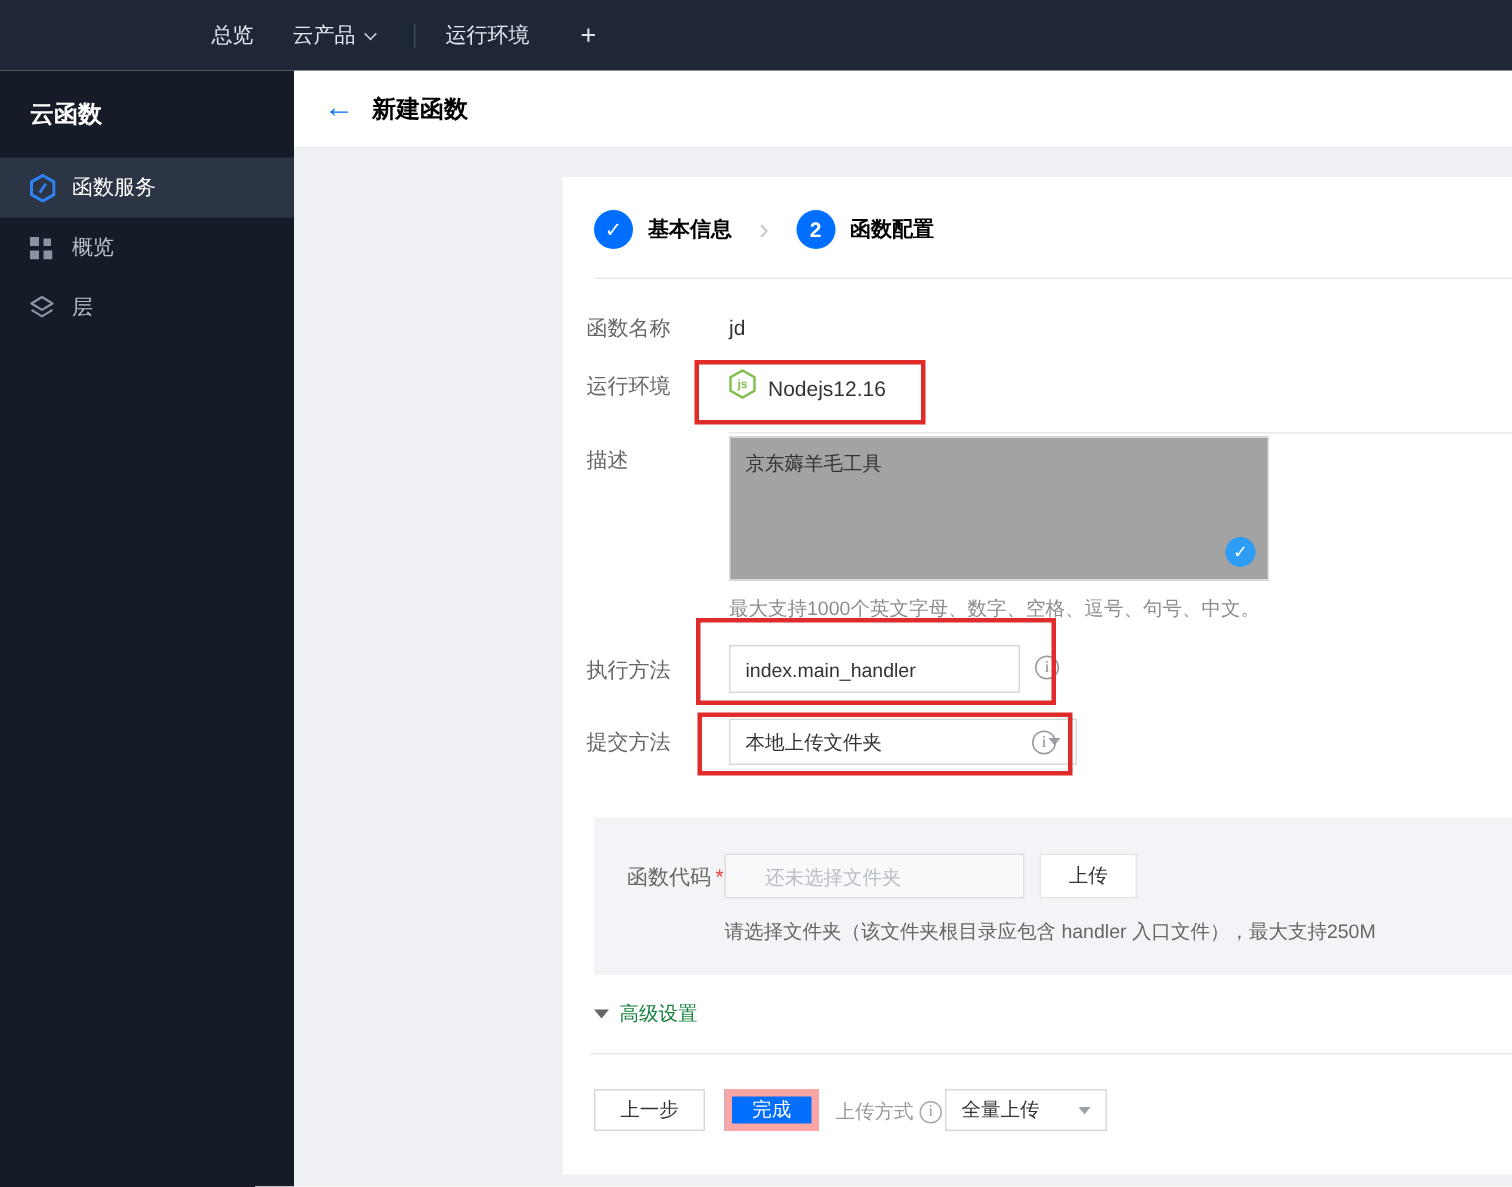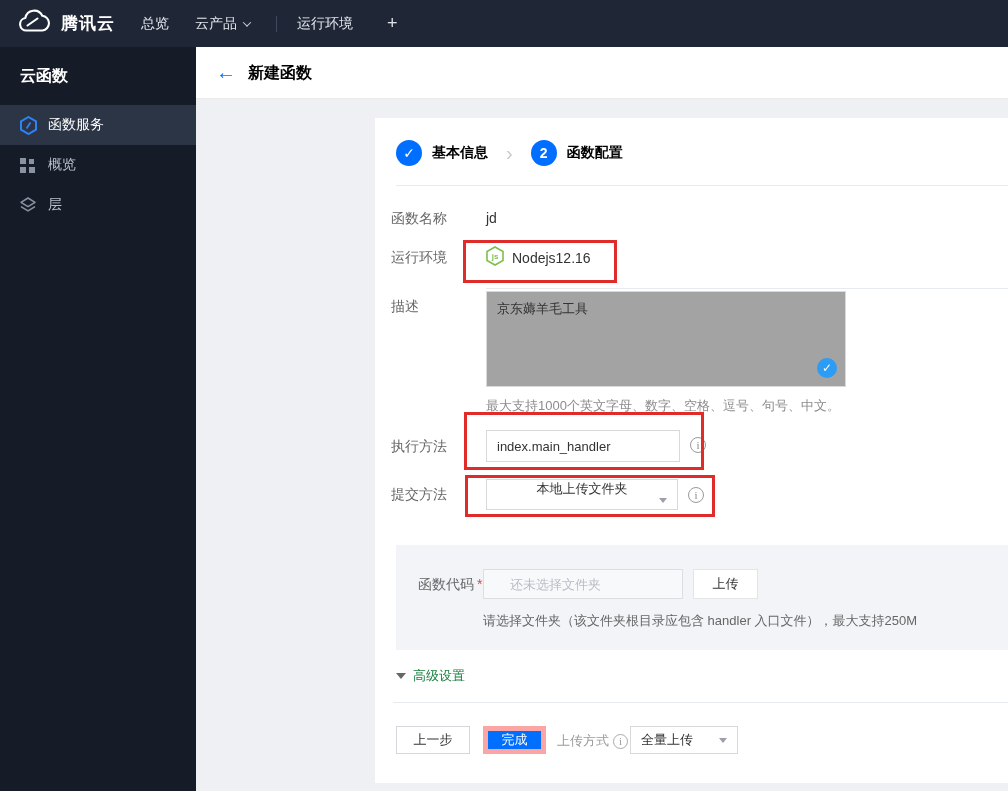--- a/index.html
+++ b/index.html
@@ -58,21 +58,21 @@
   .desc-check { position:absolute; right:8px; bottom:8px; width:20px; height:20px; border-radius:50%; background:#2d9cf5; color:#fff; font-size:12px; font-weight:bold; display:flex; align-items:center; justify-content:center; }
   .helper { position:absolute; font-size:13px; color:#8c8c8c; }
   .helper1 { left:111px; top:279px; }
 
   .text-input { position:absolute; left:111px; top:312px; width:194px; height:32px; border:1px solid #d9d9d9; padding:0 10px; font-size:13px; color:#333; font-family:"Liberation Sans","DejaVu Sans",sans-serif; background:#fff; }
   .info-icon { position:absolute; width:16px; height:16px; border:1px solid #999; border-radius:50%; color:#8a8a8a; font-size:11px; display:flex; align-items:center; justify-content:center; font-family:"Liberation Serif", serif; }
   .info1 { left:315px; top:319px; }
   .info2 { left:313px; top:369px; }
 
   .select-box { position:absolute; border:1px solid #d9d9d9; background:#fff; display:flex; align-items:center; padding:0 10px; font-size:13px; color:#333; cursor:pointer; }
-  .sel-submit { left:111px; top:361px; width:192px; height:31px;flex-direction:column; }
+  .sel-submit { left:111px; top:361px; width:232px; height:31px; }
   .caret { width:0; height:0; border-left:4px solid transparent; border-right:4px solid transparent; border-top:5px solid #9aa0a6; margin-left:auto; }
 
   .red-box { position:absolute; border:3px solid #e02b2b; z-index:5; pointer-events:none; }
   .rb-runtime { left:88px; top:122px; width:154px; height:43px; }
   .rb-handler { left:89px; top:294px; width:240px; height:58px; }
   .rb-submit  { left:90px; top:357px; width:250px; height:42px; }
 
   .code-panel { position:absolute; left:21px; top:427px; right:0; height:105px; background:#f3f4f7; }
   .code-label { position:absolute; left:22px; top:31px; font-size:14px; color:#666; }
   .required { color:#e54545; margin-left:3px; }
@@ -90,29 +90,20 @@
   .btn-prev { left:21px; width:74px; background:#fff; border:1px solid #d5d8dc; color:#333; }
   .btn-finish { left:108px; width:63px; background:#006eff; color:#fff; border:5px solid #fca5a5; }
   .upload-mode { position:absolute; left:182px; top:6px; font-size:13px; color:#9a9a9a; display:flex; align-items:center; }
   .upload-mode .info-icon { position:static; margin-left:4px; width:15px; height:15px; border-color:#aaa; color:#9a9a9a; }
   .sel-mode { left:255px; top:0; width:108px; height:28px; }
 </style>
 </head>
 <body>
 
 <div class="topbar">
-  <div class="brand">
-    <span>
-      <svg width="36" height="26" viewBox="0 0 36 26">
-        <path d="M26.5 21.5 H10.5 a6.3 6.3 0 0 1 -1.2 -12.5 A9 9 0 0 1 26.3 6.8 a7.4 7.4 0 0 1 0.2 14.7 Z" fill="none" stroke="#fff" stroke-width="2.1" stroke-linejoin="round"></path>
-        <path d="M11.5 16.5 L21.5 9.5" stroke="#fff" stroke-width="2.1" stroke-linecap="round"></path>
-      </svg>
-    </span>
-    <span class="brand-name">腾讯云</span>
-  </div>
   <div class="topnav">
     <span class="topnav-item">总览</span>
     <span class="topnav-item">
       <span>云产品</span>
       <span class="chev-down"></span>
     </span>
     <span class="topnav-divider"></span>
     <span class="topnav-item">运行环境</span>
     <span class="topnav-plus">+</span>
   </div>

